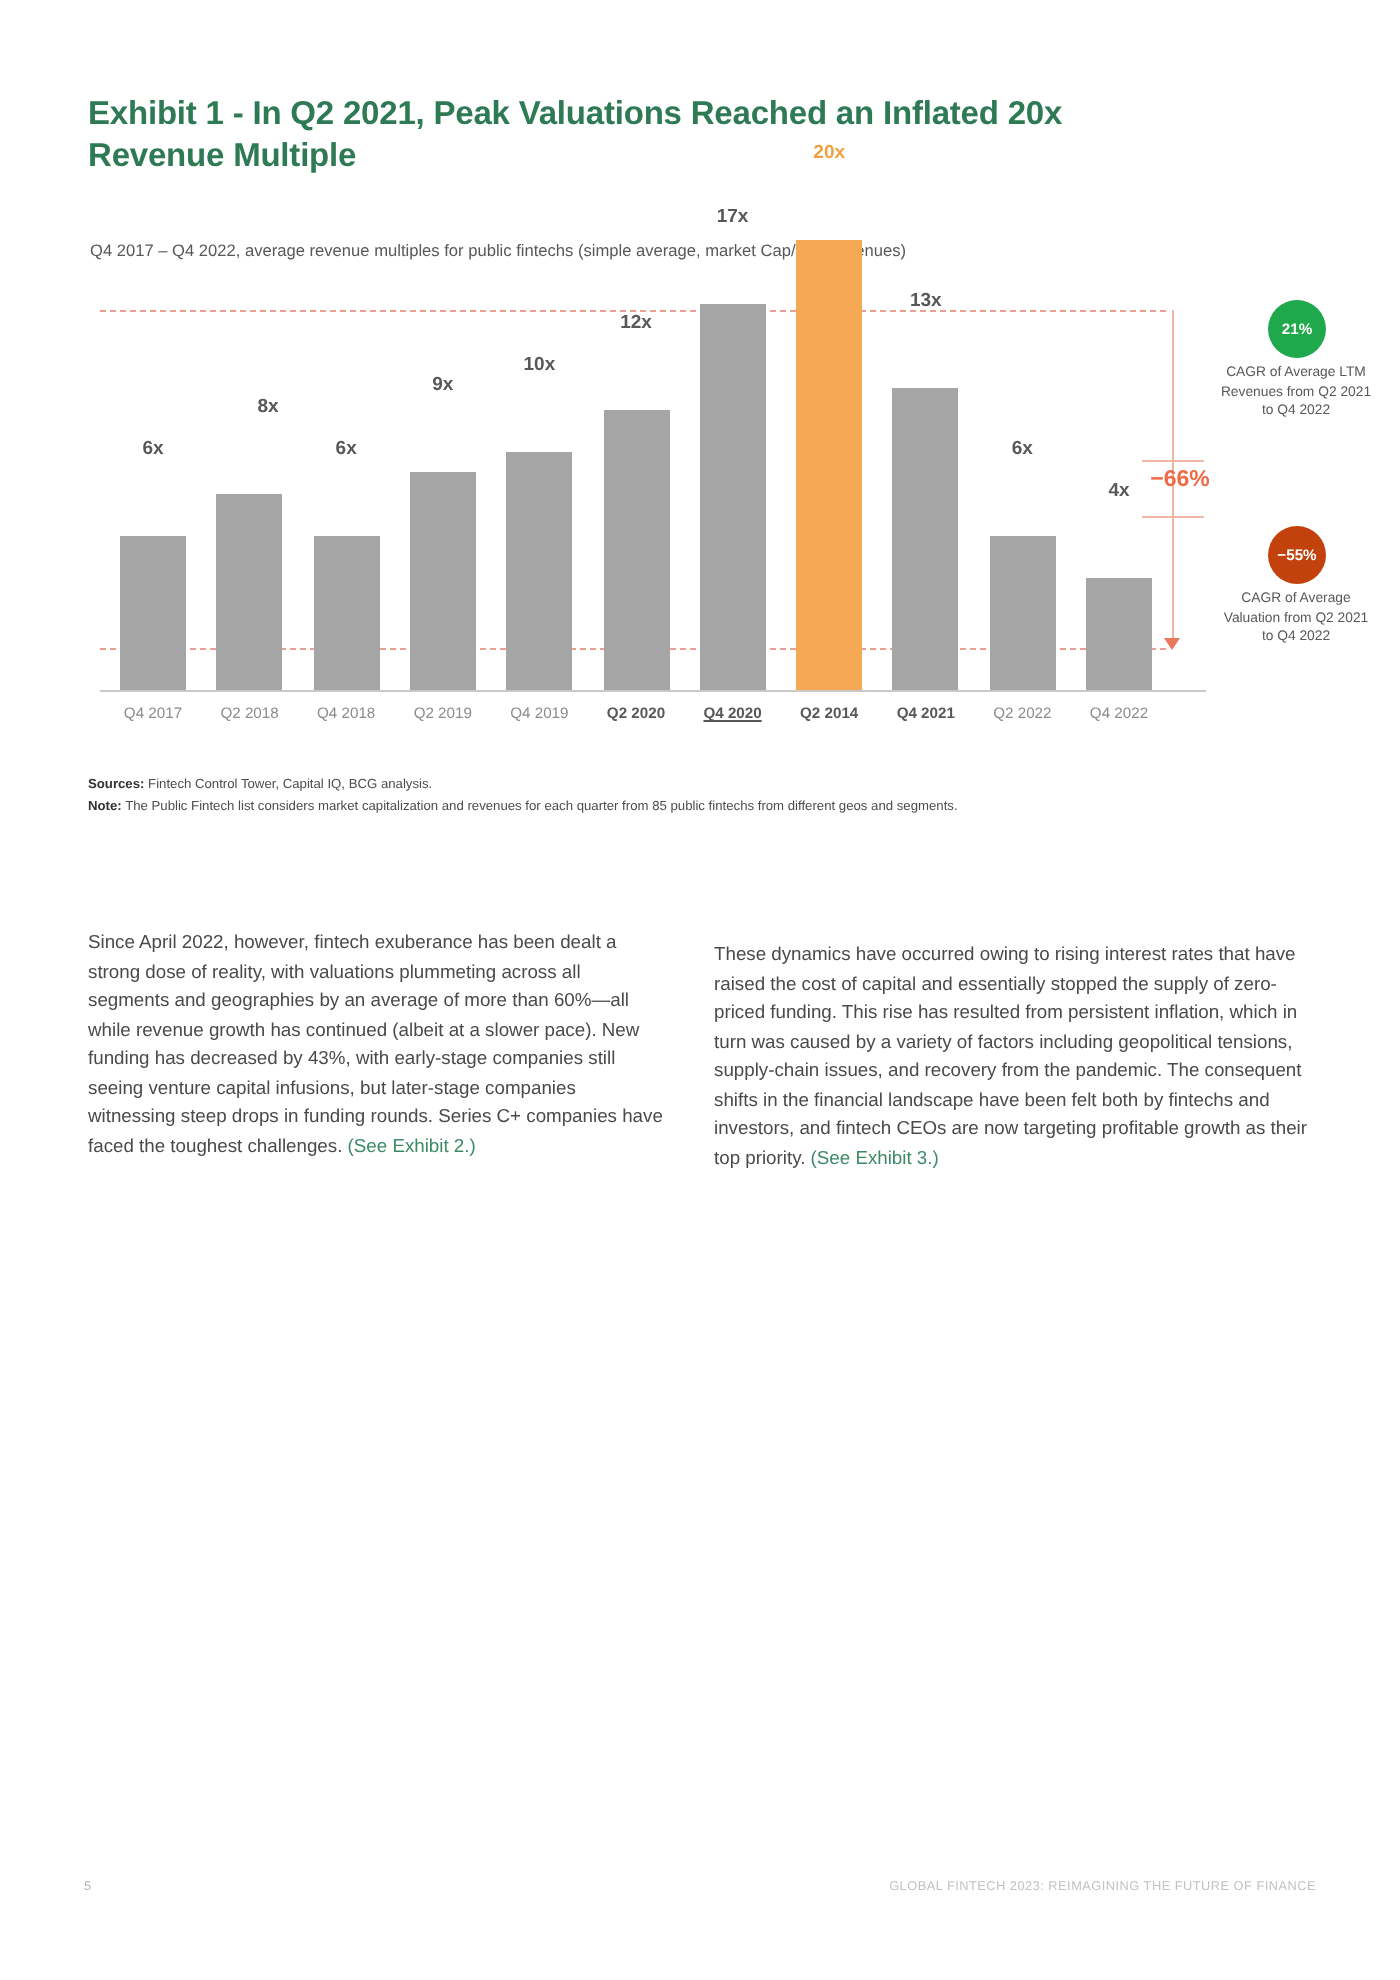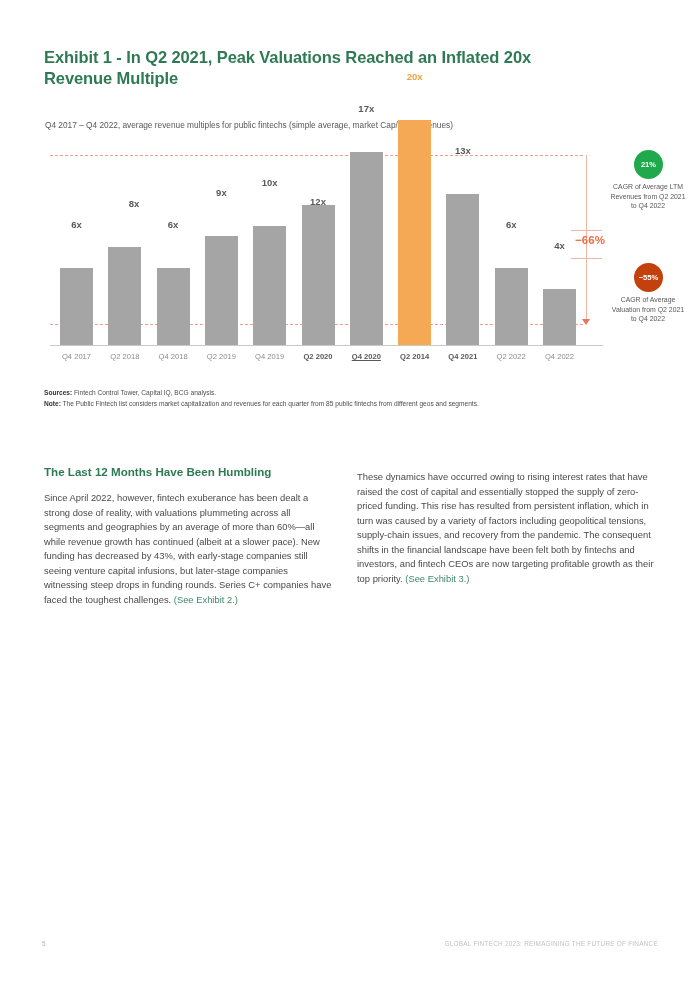--- a/index.html
+++ b/index.html
@@ -238,21 +238,21 @@
       <div class="bar" style="left: 111.6px; height: 77.125px;"></div>
       <div class="bar-label" style="left: 105.1px; top: 78.875px;">6x</div>
       <div class="x-label" style="left: 102.1px;">Q4 2018</div>
       <div class="bar" style="left: 159.9px; height: 108.812px;"></div>
       <div class="bar-label" style="left: 153.4px; top: 47.1875px;">9x</div>
       <div class="x-label" style="left: 150.4px;">Q2 2019</div>
       <div class="bar" style="left: 208.2px; height: 119.375px;"></div>
       <div class="bar-label" style="left: 201.7px; top: 36.625px;">10x</div>
       <div class="x-label" style="left: 198.7px;">Q4 2019</div>
       <div class="bar" style="left: 256.5px; height: 140.5px;"></div>
-      <div class="bar-label" style="left: 250px; top: 15.5px; margin-top: 40px;">12x</div>
+      <div class="bar-label" style="left: 250px; top: 15.5px;">12x</div>
       <div class="x-label bold" style="left: 247px;">Q2 2020</div>
       <div class="bar" style="left: 304.8px; height: 193.312px;"></div>
       <div class="bar-label" style="left: 298.3px; top: -37.3125px;">17x</div>
       <div class="x-label bold" style="left: 295.3px; text-decoration: underline;">Q4 2020</div>
       <div class="bar highlight" style="left: 353.1px; height: 225px;"></div>
       <div class="bar-label highlight" style="left: 346.6px; top: -69px;">20x</div>
       <div class="x-label bold" style="left: 343.6px;">Q2 2014</div>
       <div class="bar" style="left: 401.4px; height: 151.062px;"></div>
       <div class="bar-label" style="left: 394.9px; top: 4.9375px;">13x</div>
       <div class="x-label bold" style="left: 391.9px;">Q4 2021</div>
@@ -276,21 +276,20 @@
   <div class="badge" id="badge-valuation">−55%</div>
   <div class="badge-caption" id="caption-valuation">CAGR of Average Valuation from Q2 2021 to Q4 2022</div>
 </div>
 
 <div id="chart-footnotes">
   <div><b>Sources:</b><span> Fintech Control Tower, Capital IQ, BCG analysis.</span></div>
   <div><b>Note:</b><span> The Public Fintech list considers market capitalization and revenues for each quarter from 85 public fintechs from different geos and segments.</span></div>
 </div>
 
 <div id="body-left">
-  <h2 id="section-heading">The Last 12 Months Have Been Humbling</h2>
   <p class="body-para"><span>Since April 2022, however, fintech exuberance has been dealt a strong dose of reality, with valuations plummeting across all segments and geographies by an average of more than 60%—all while revenue growth has continued (albeit at a slower pace). New funding has decreased by 43%, with early-stage companies still seeing venture capital infusions, but later-stage companies witnessing steep drops in funding rounds. Series C+ companies have faced the toughest challenges. </span><a class="xref">(See Exhibit 2.)</a></p>
 </div>
 
 <div id="body-right">
   <p class="body-para"><span>These dynamics have occurred owing to rising interest rates that have raised the cost of capital and essentially stopped the supply of zero-priced funding. This rise has resulted from persistent inflation, which in turn was caused by a variety of factors including geopolitical tensions, supply-chain issues, and recovery from the pandemic. The consequent shifts in the financial landscape have been felt both by fintechs and investors, and fintech CEOs are now targeting profitable growth as their top priority. </span><a class="xref">(See Exhibit 3.)</a></p>
 </div>
 
 <div id="page-number">5</div>
 <div id="footer-running-head">GLOBAL FINTECH 2023: REIMAGINING THE FUTURE OF FINANCE</div>
 

